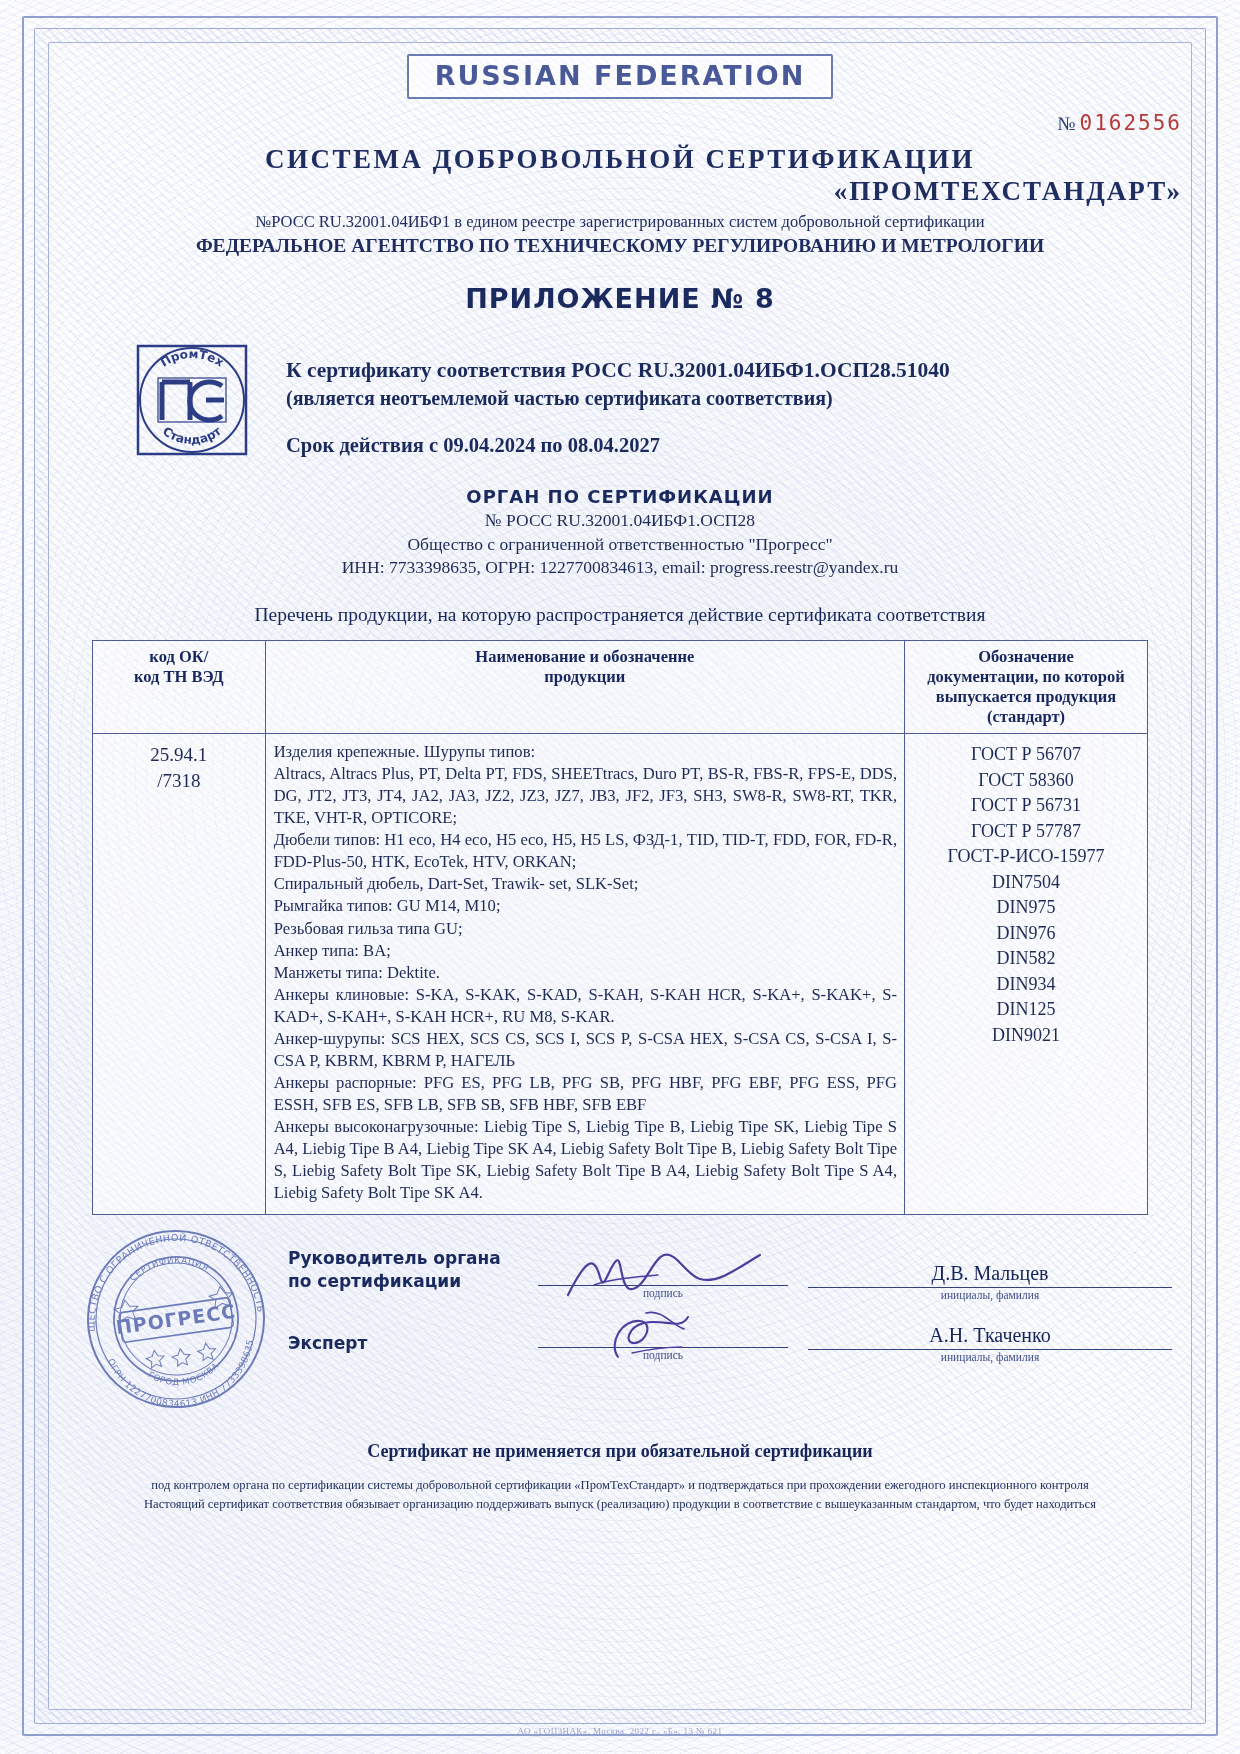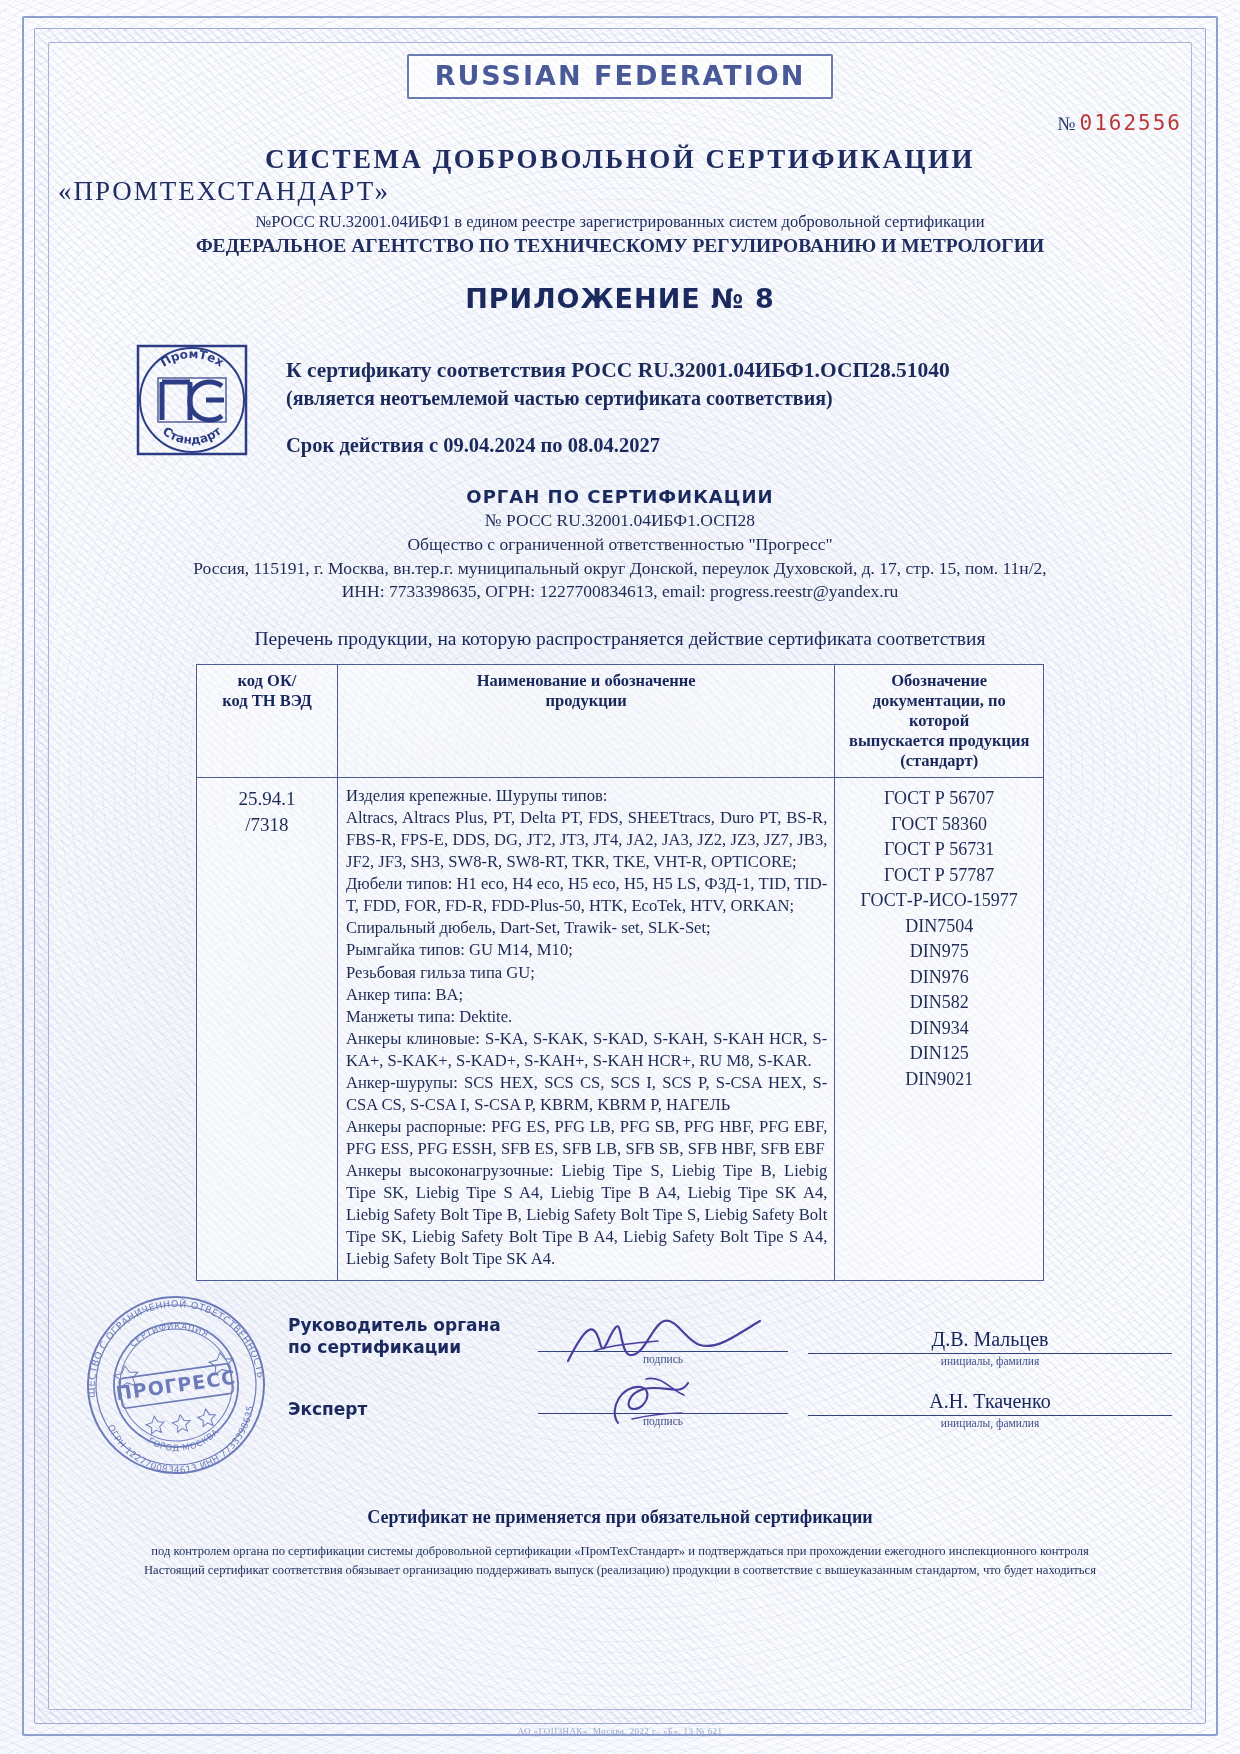--- a/index.html
+++ b/index.html
@@ -109,23 +109,23 @@
   
   .sys-title {
     text-align: center;
     font-size: 27px;
     font-weight: bold;
     letter-spacing: 2.5px;
     margin-top: 8px;
     color: #1f2d60;
   }
   .sys-title2 {
-    text-align: left;
+    text-align: right;
     font-size: 27px;
-    font-weight: normal;
+    font-weight: bold;
     letter-spacing: 2px;
     margin-top: 1px;
     color: #1f2d60;
   }
   .reg-line {
     text-align: center;
     font-size: 16.5px;
     margin-top: 5px;
     color: #1f2d60;
   }
@@ -215,21 +215,21 @@
   .list-title {
     text-align: center;
     font-weight: normal;
     font-size: 19.5px;
     margin-top: 26px;
     color: #16255a;
   }
 
   
   table.products {
-    width: 848px;
+    width: 1056px;
     margin: 14px auto 0 auto;
     border-collapse: collapse;
     background: rgba(255,255,255,0.45);
   }
   table.products th, table.products td {
     border: 1.5px solid #4d5c96;
     vertical-align: top;
   }
   table.products th {
     text-align: center;
@@ -414,21 +414,20 @@
         <div class="cert-line1">К сертификату соответствия РОСС RU.32001.04ИБФ1.ОСП28.51040</div>
         <div class="cert-line2">(является неотъемлемой частью сертификата соответствия)</div>
         <div class="cert-line3">Срок действия с 09.04.2024 по 08.04.2027</div>
       </div>
     </div>
 
     <div class="organ">
       <div class="organ-title">ОРГАН ПО СЕРТИФИКАЦИИ</div>
       <div class="organ-num">№ РОСС RU.32001.04ИБФ1.ОСП28</div>
       <div class="organ-name">Общество с ограниченной ответственностью "Прогресс"</div>
-      <div class="organ-addr">Россия, 115191, г. Москва, вн.тер.г. муниципальный округ Донской, переулок Духовской, д. 17, стр. 15, пом. 11н/2,</div>
       <div class="organ-inn">ИНН: 7733398635, ОГРН: 1227700834613, email: progress.reestr@yandex.ru</div>
     </div>
 
     <div class="list-title">Перечень продукции, на которую распространяется действие сертификата соответствия</div>
 
     <table class="products">
       <thead>
         <tr>
           <th class="col-code">
             <div>код ОК/</div>

